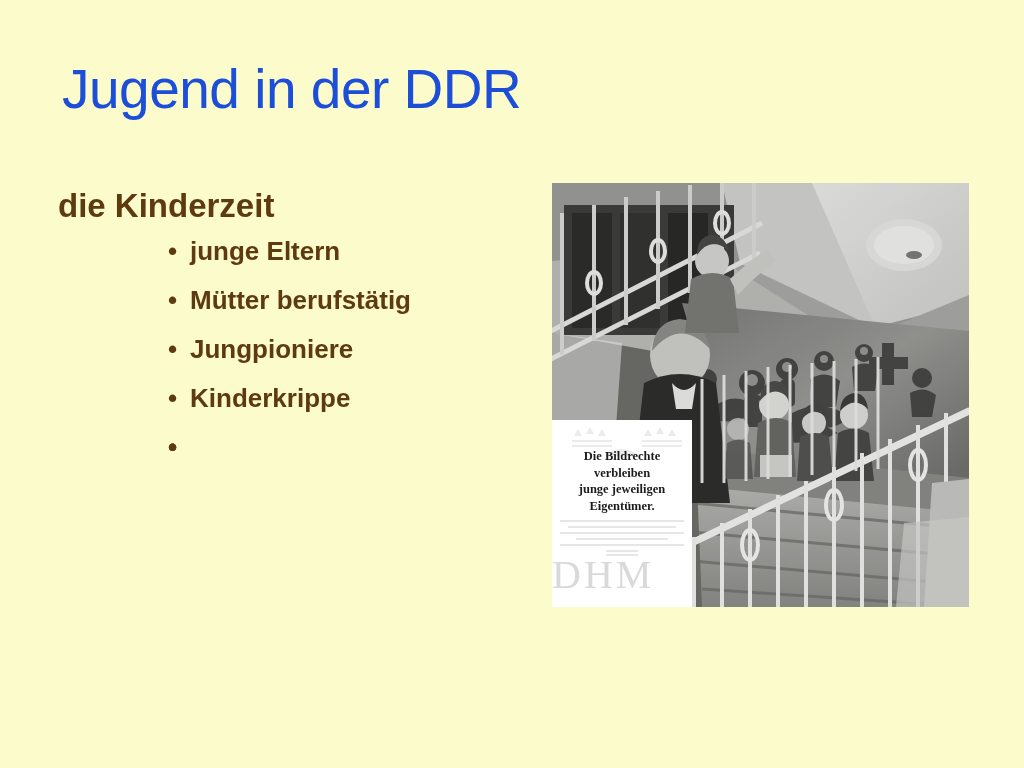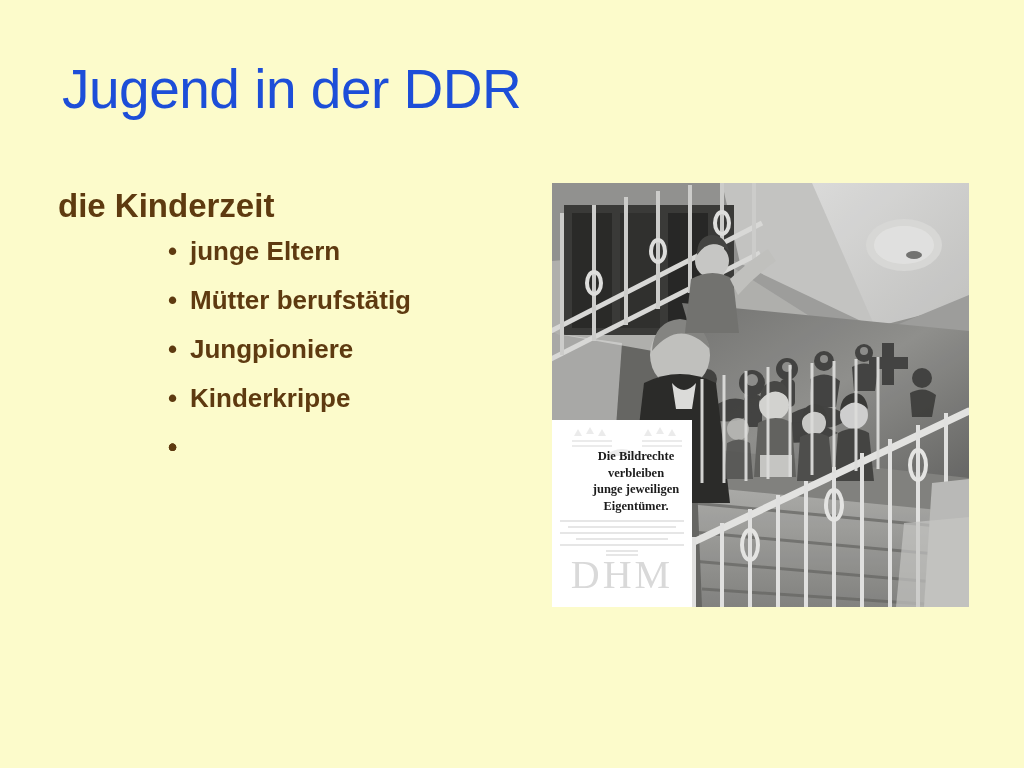--- a/index.html
+++ b/index.html
@@ -111,21 +111,21 @@
   }
   .wm-crest {
     position: absolute;
     left: 0; top: 6px;
     width: 140px;
     height: 56px;
     opacity: 0.16;
   }
   .wm-text {
     position: absolute;
-    left: 14px;
+    left: 0;
     top: 28px;
     width: 140px;
     text-align: center;
     font-family: "Liberation Serif", serif;
     font-weight: bold;
     font-size: 12.5px;
     line-height: 16.5px;
     color: #1c1c1c;
   }
   .wm-lines {
@@ -134,21 +134,21 @@
     top: 98px;
     width: 124px;
     height: 38px;
     opacity: 0.18;
   }
   .wm-dhm {
     position: absolute;
     left: 0;
     bottom: 10px;
     width: 140px;
-    text-align: center;
+    text-align: left;
     font-family: "Liberation Serif", serif;
     font-size: 40px;
     line-height: 44px;
     letter-spacing: 3px;
     color: #d9d9d9;
   }
 </style>
 </head>
 <body>
 

